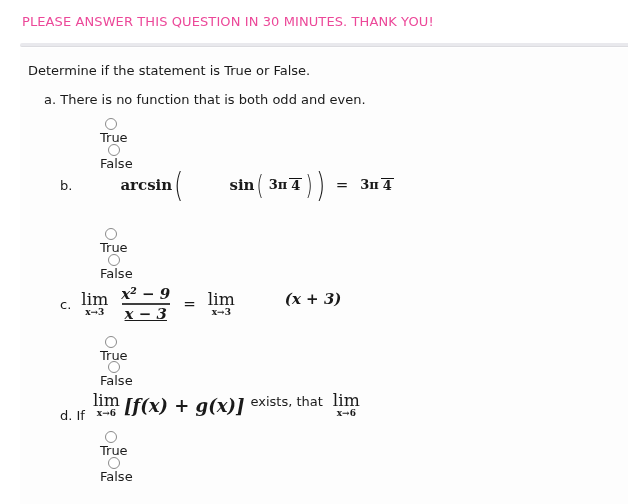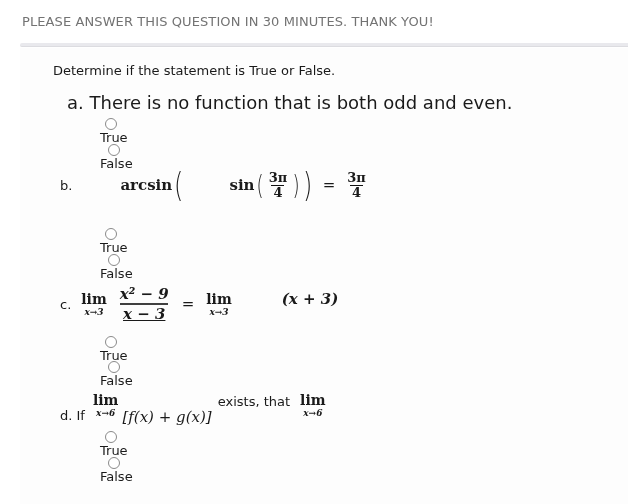--- a/index.html
+++ b/index.html
@@ -1,57 +1,57 @@
 <!DOCTYPE html>
 <html><head>
 <meta charset="utf-8">
 <style>
   * { box-sizing: border-box; margin: 0; padding: 0; }
   html, body { width: 628px; height: 504px; background: #ffffff; overflow: hidden; }
   body { font-family: "DejaVu Sans", "Liberation Sans", sans-serif; color: #1a1a1a; position: relative; }
 
-  .header { position: absolute; left: 22px; top: 14px; font-size: 13px; letter-spacing: 0.1px; color: #737373; }
+  .header { position: absolute; left: 22px; top: 14px; font-size: 13px; letter-spacing: 0.1px; color: #ec4899; }
   .divider { position: absolute; left: 20px; right: 0; top: 43px; height: 4px;
              background: #e9e9ed; border-bottom: 1px solid #dcdce0; border-radius: 3px 0 0 3px; }
 
   .panel { position: absolute; left: 20px; top: 48px; right: 0; bottom: 0; background: #fdfdfd; }
 
-  .instruction { position: absolute; left: 53px; top: 63px; font-size: 13px; }
+  .instruction { position: absolute; left: 28px; top: 63px; font-size: 13px; }
 
   .q-label { font-size: 13px; }
-  .qa { position: absolute; left: 67px; top: 92px; font-size: 18px; }
+  .qa { position: absolute; left: 44px; top: 92px; font-size: 13px; }
 
   .radio { position: absolute; display: flex; align-items: center; font-size: 13px; cursor: pointer; flex-direction: column; }
   .radio .circle { width: 12px; height: 12px; border: 1.5px solid #8a8a8a; border-radius: 50%; margin-right: 5px; background: #fff; }
 
   .math { font-family: "DejaVu Serif", "Liberation Serif", serif; font-size: 15px; }
   .mi { font-style: italic; }
   .bold-math { font-weight: bold; margin-left: 44px; }
 
   
   .qb { position: absolute; left: 60px; top: 168px; display: flex; align-items: center; }
-  .frac { display: inline-flex; flex-direction: column; align-items: center; vertical-align: middle; margin: 0 2px; }
+  .frac { display: inline-flex; flex-direction: row; align-items: center; vertical-align: middle; margin: 0 2px; }
   .frac .num { font-size: 13px; line-height: 14px; padding: 0 2px; font-weight: bold; }
   .frac .den { font-size: 13px; line-height: 14px; border-top: 1px solid #111; padding: 0 2px; font-weight: bold; }
   .bigparen { font-size: 34px; font-weight: 200; line-height: 34px; transform: scaleX(0.7); display: inline-block; }
   .medparen { font-size: 26px; font-weight: 200; line-height: 26px; transform: scaleX(0.7); display: inline-block; }
 
   
   .qc { position: absolute; left: 60px; top: 285px; display: flex; align-items: center; }
   .lim { display: inline-flex; flex-direction: column; align-items: center; margin: 0 6px; }
-  .lim .top { font-size: 14px; line-height: 16px; font-weight: bold; }
-  .lim .sub { font-size: 9px; line-height: 10px; font-weight: bold; font-style: italic; }
+  .lim .top { font-size: 17px; line-height: 16px; font-weight: normal; }
+  .lim .sub { font-size: 9px; line-height: 10px; font-weight: bold; }
   .frac2 { display: inline-flex; flex-direction: column; align-items: center; margin: 0 4px; justify-content: space-between; }
   .frac2 .num, .frac2 .den { font-size: 15px; line-height: 18px; padding: 0 3px; font-weight: bold; }
   .frac2 .den { border-top: 2px solid #404040; text-decoration: underline; }
 
   
   .qd { position: absolute; left: 60px; top: 392px; display: flex; align-items: flex-start; font-size: 13px; }
   .qd .text { font-family: "DejaVu Sans", "Liberation Sans", sans-serif; font-size: 13px; margin-top: 16px; }
-  .qd .expr { font-family: "DejaVu Serif", "Liberation Serif", serif; font-size: 15px; font-weight: normal; margin-top: 16px; }
+  .qd .expr { font-family: "DejaVu Serif", "Liberation Serif", serif; font-size: 18px; font-weight: bold; margin-top: 3px; }
 </style>
 </head>
 <body>
 
 <div class="header">PLEASE ANSWER THIS QUESTION IN 30 MINUTES. THANK YOU!</div>
 <div class="divider"></div>
 
 <div class="panel"></div>
 
 <div class="instruction">Determine if the statement is True or False.</div>

